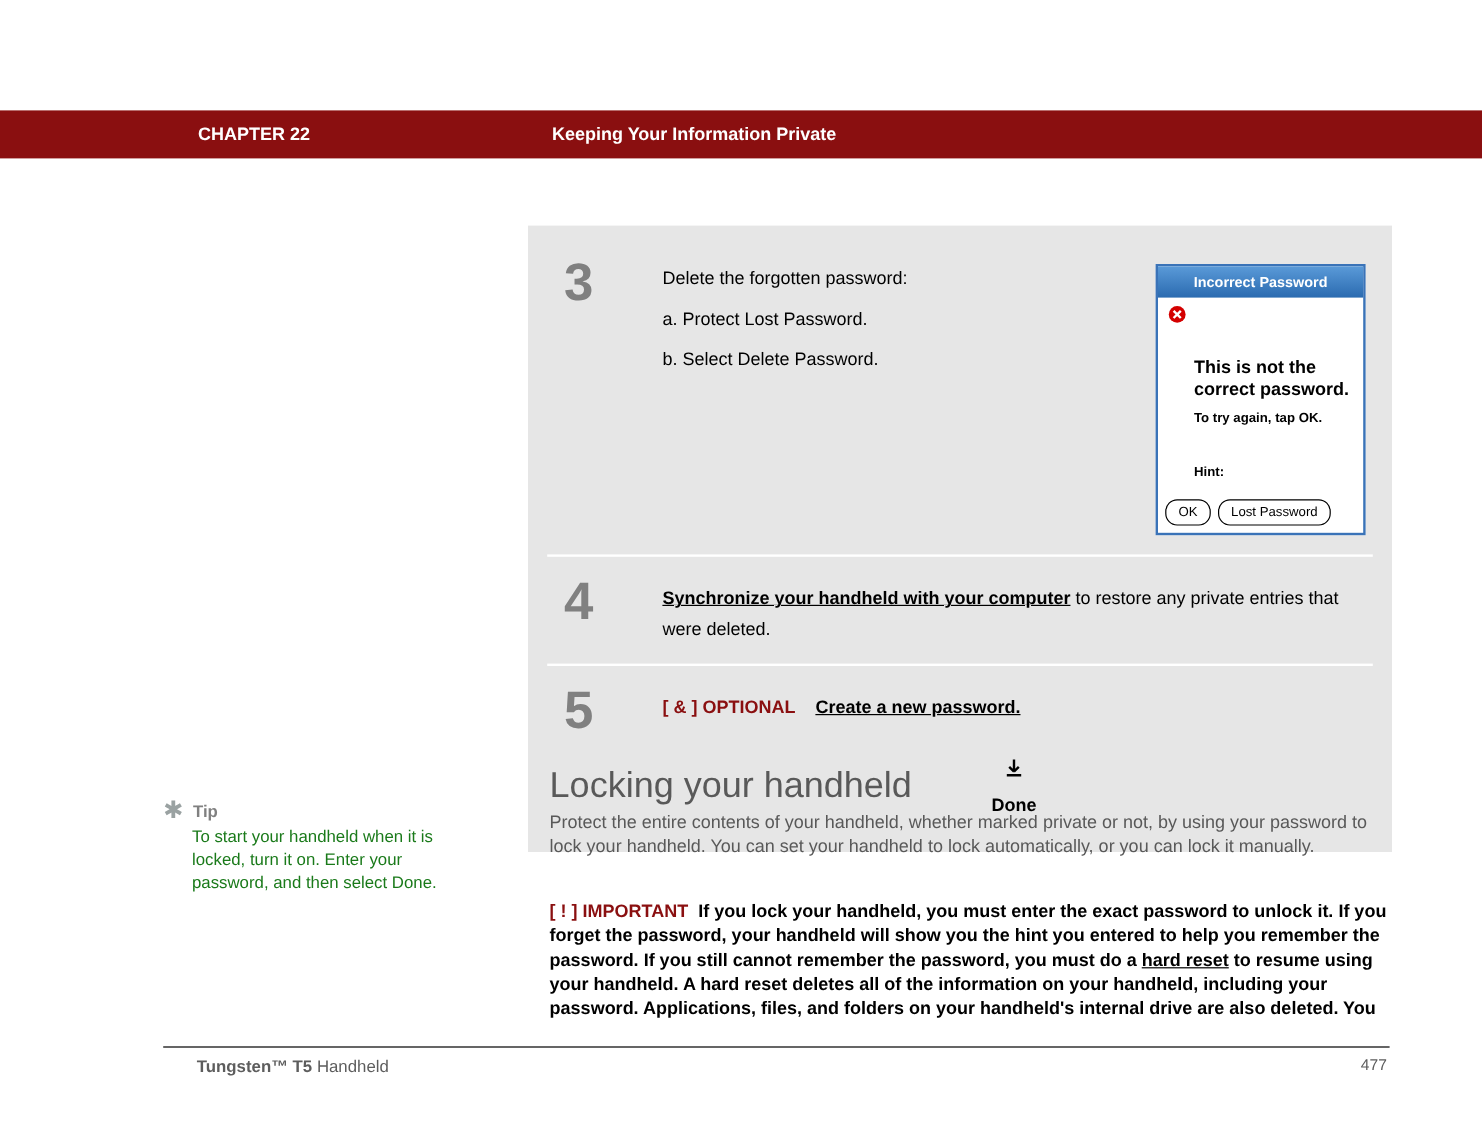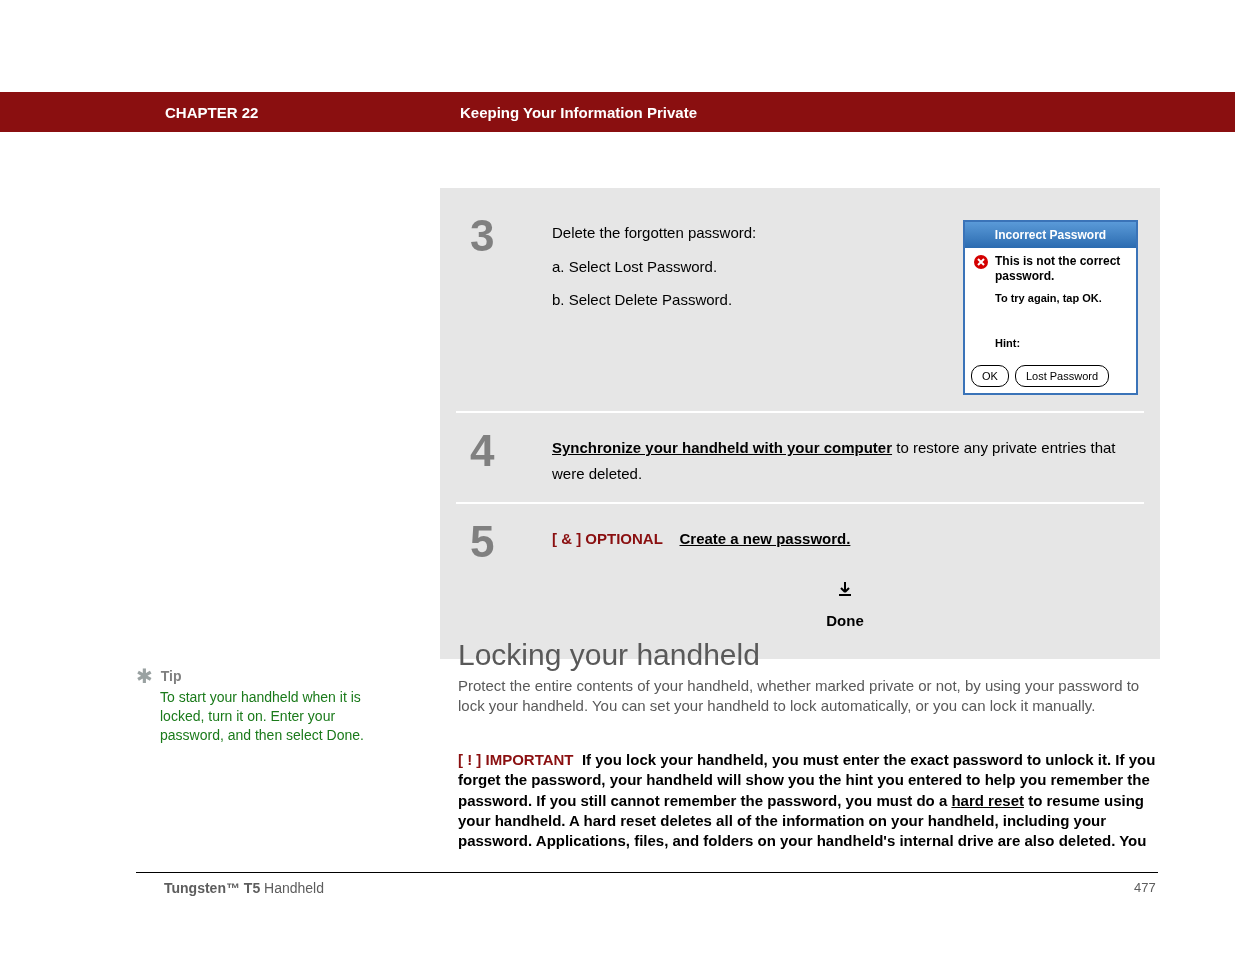--- a/index.html
+++ b/index.html
@@ -77,21 +77,21 @@
     background: linear-gradient(#5a9ad8, #2b6bb0);
     color: #fff;
     text-align: center;
     font-weight: bold;
     padding: 3px;
     font-size: 12px;
   }
   .dialog-body { padding: 6px 8px; }
   .dialog-row1 { display: flex; align-items: flex-start; gap: 6px; margin-bottom: 6px; }
   .x-icon svg { display: block; }
-  .dialog-msg { font-weight: bold; font-size: 12px; line-height: 1.2; }
+  .dialog-msg { font-weight: bold; font-size: 15px; line-height: 1.2; margin-top: 44px; }
   .dialog-line { font-weight: bold; font-size: 11px; margin-bottom: 6px; margin-left: 22px; }
   .dialog-hint { font-weight: bold; font-size: 11px; margin-left: 22px; margin-bottom: 6px; margin-top: 26px; }
   .dialog-btns { display: flex; gap: 6px; padding: 0 6px 6px; }
   .dbtn {
     border: 1px solid #000;
     border-radius: 10px;
     padding: 1px 10px;
     font-size: 11px;
     background: #fff;
     font-family: Arial;
@@ -185,21 +185,21 @@
 </div>
 
 <div class="steps-container">
 
   <div class="step-row">
     <div class="step-num">3</div>
     <div class="step-body step3-body">
       <div class="step3-text">
         <div>Delete the forgotten password:</div>
         <div class="step3-list">
-          <div>a.  Select Lost Password.</div>
+          <div>a.  Protect Lost Password.</div>
           <div>b.  Select Delete Password.</div>
         </div>
       </div>
 
       <div class="dialog">
         <div class="dialog-title">Incorrect Password</div>
         <div class="dialog-body">
           <div class="dialog-row1">
             <span class="x-icon">
               <svg width="16" height="16">

